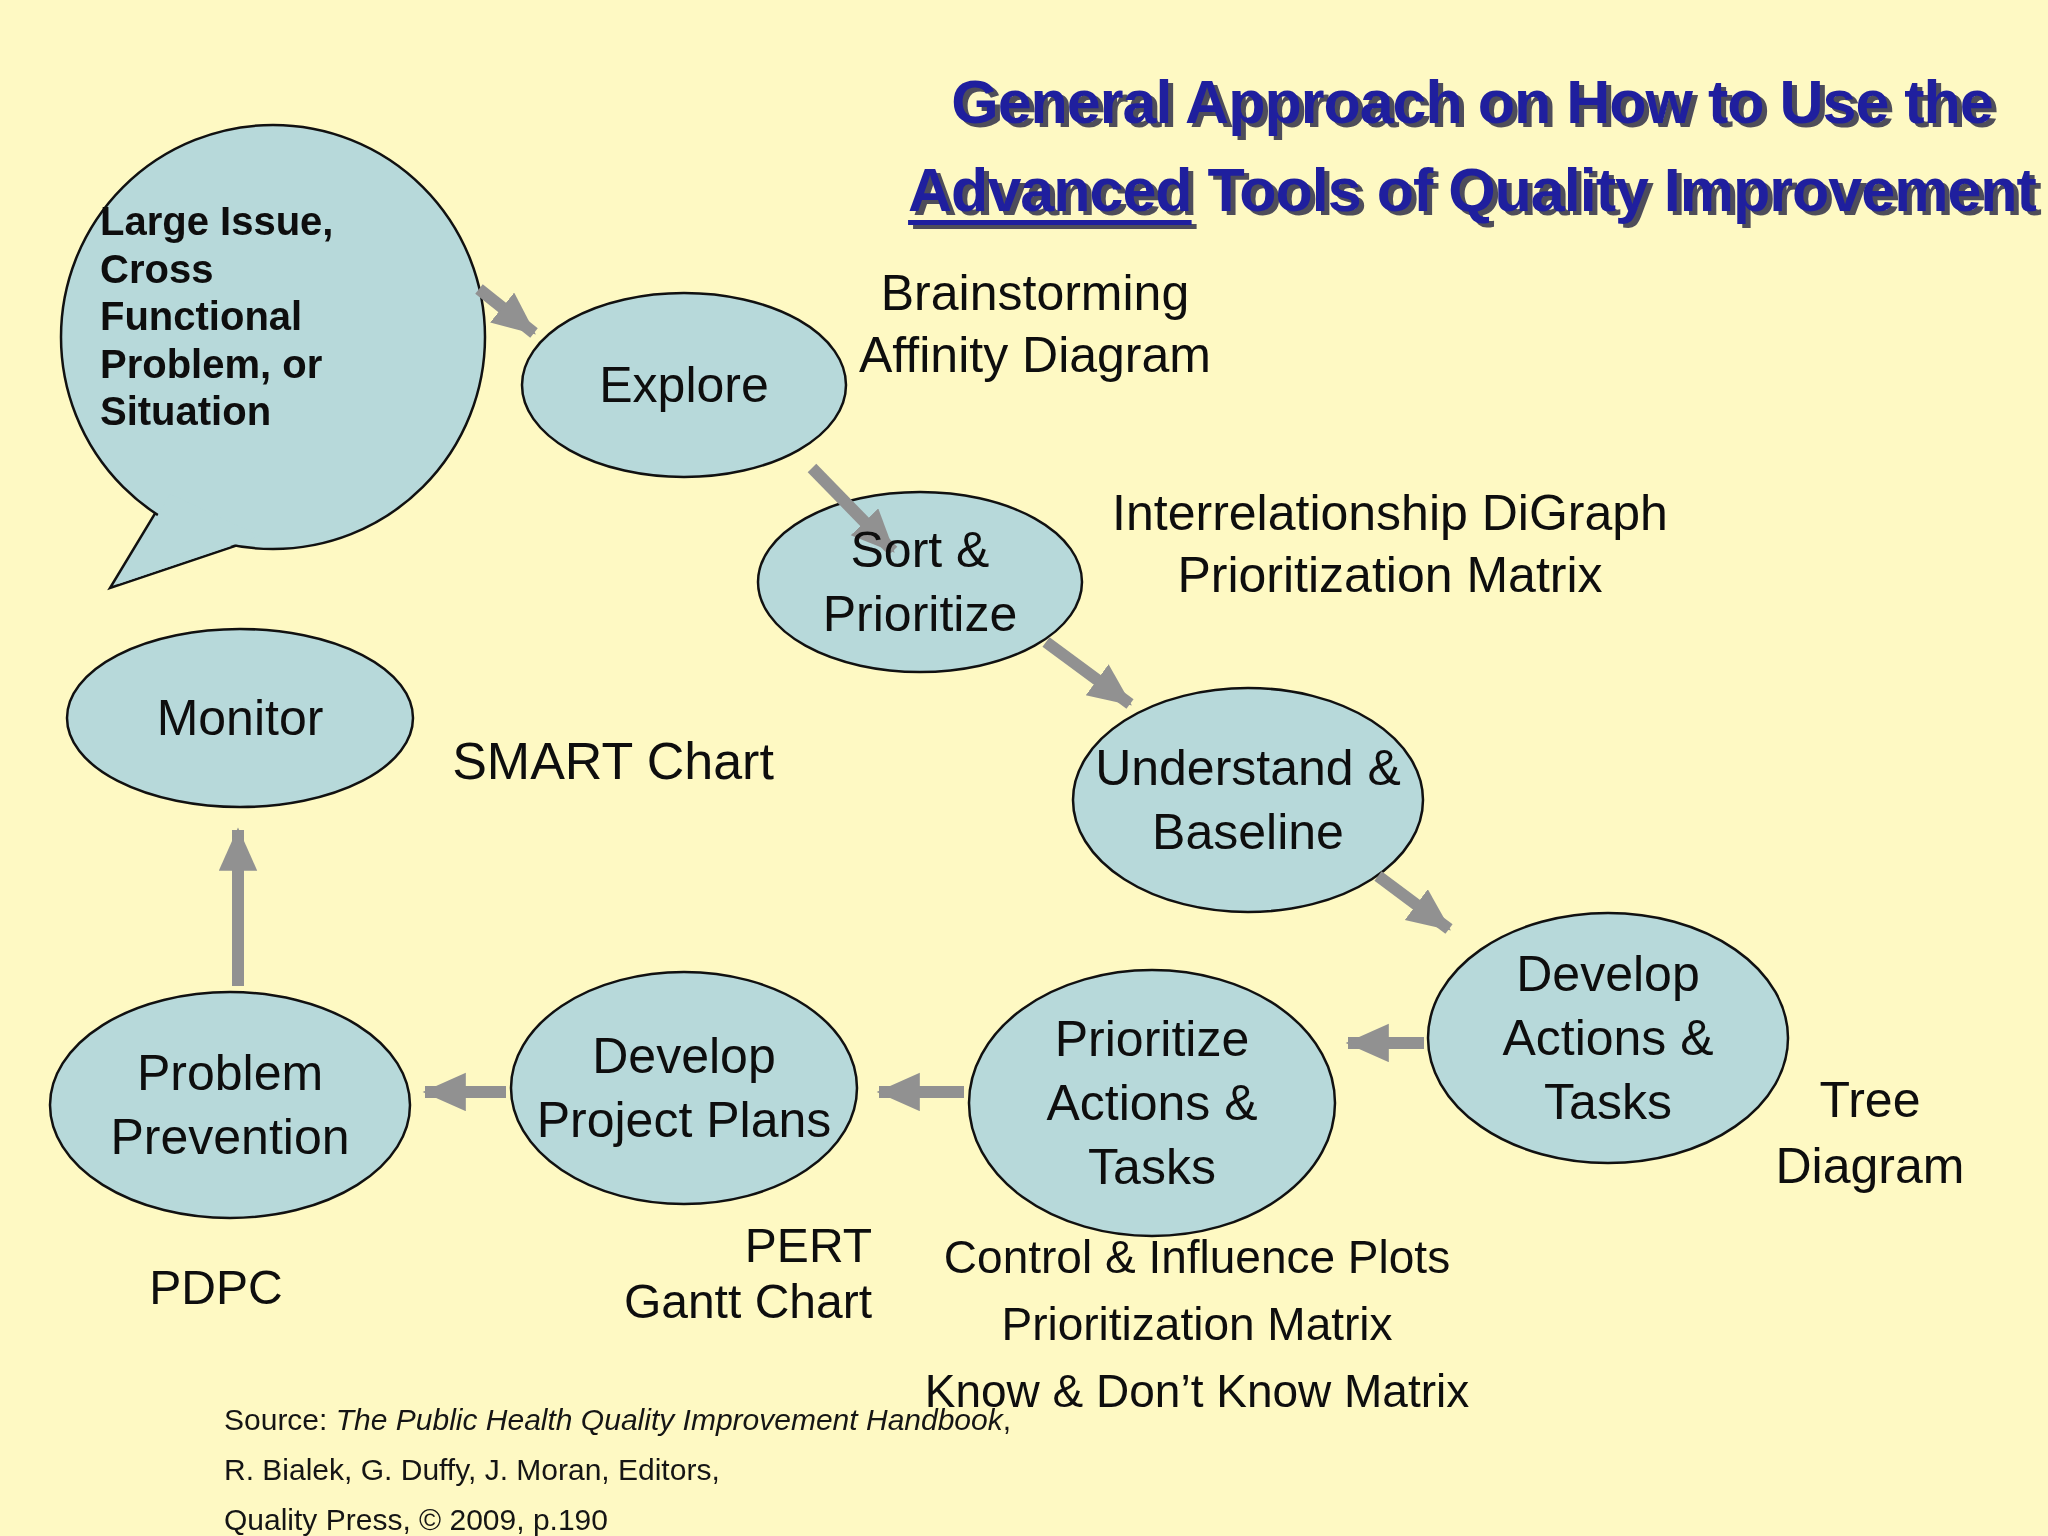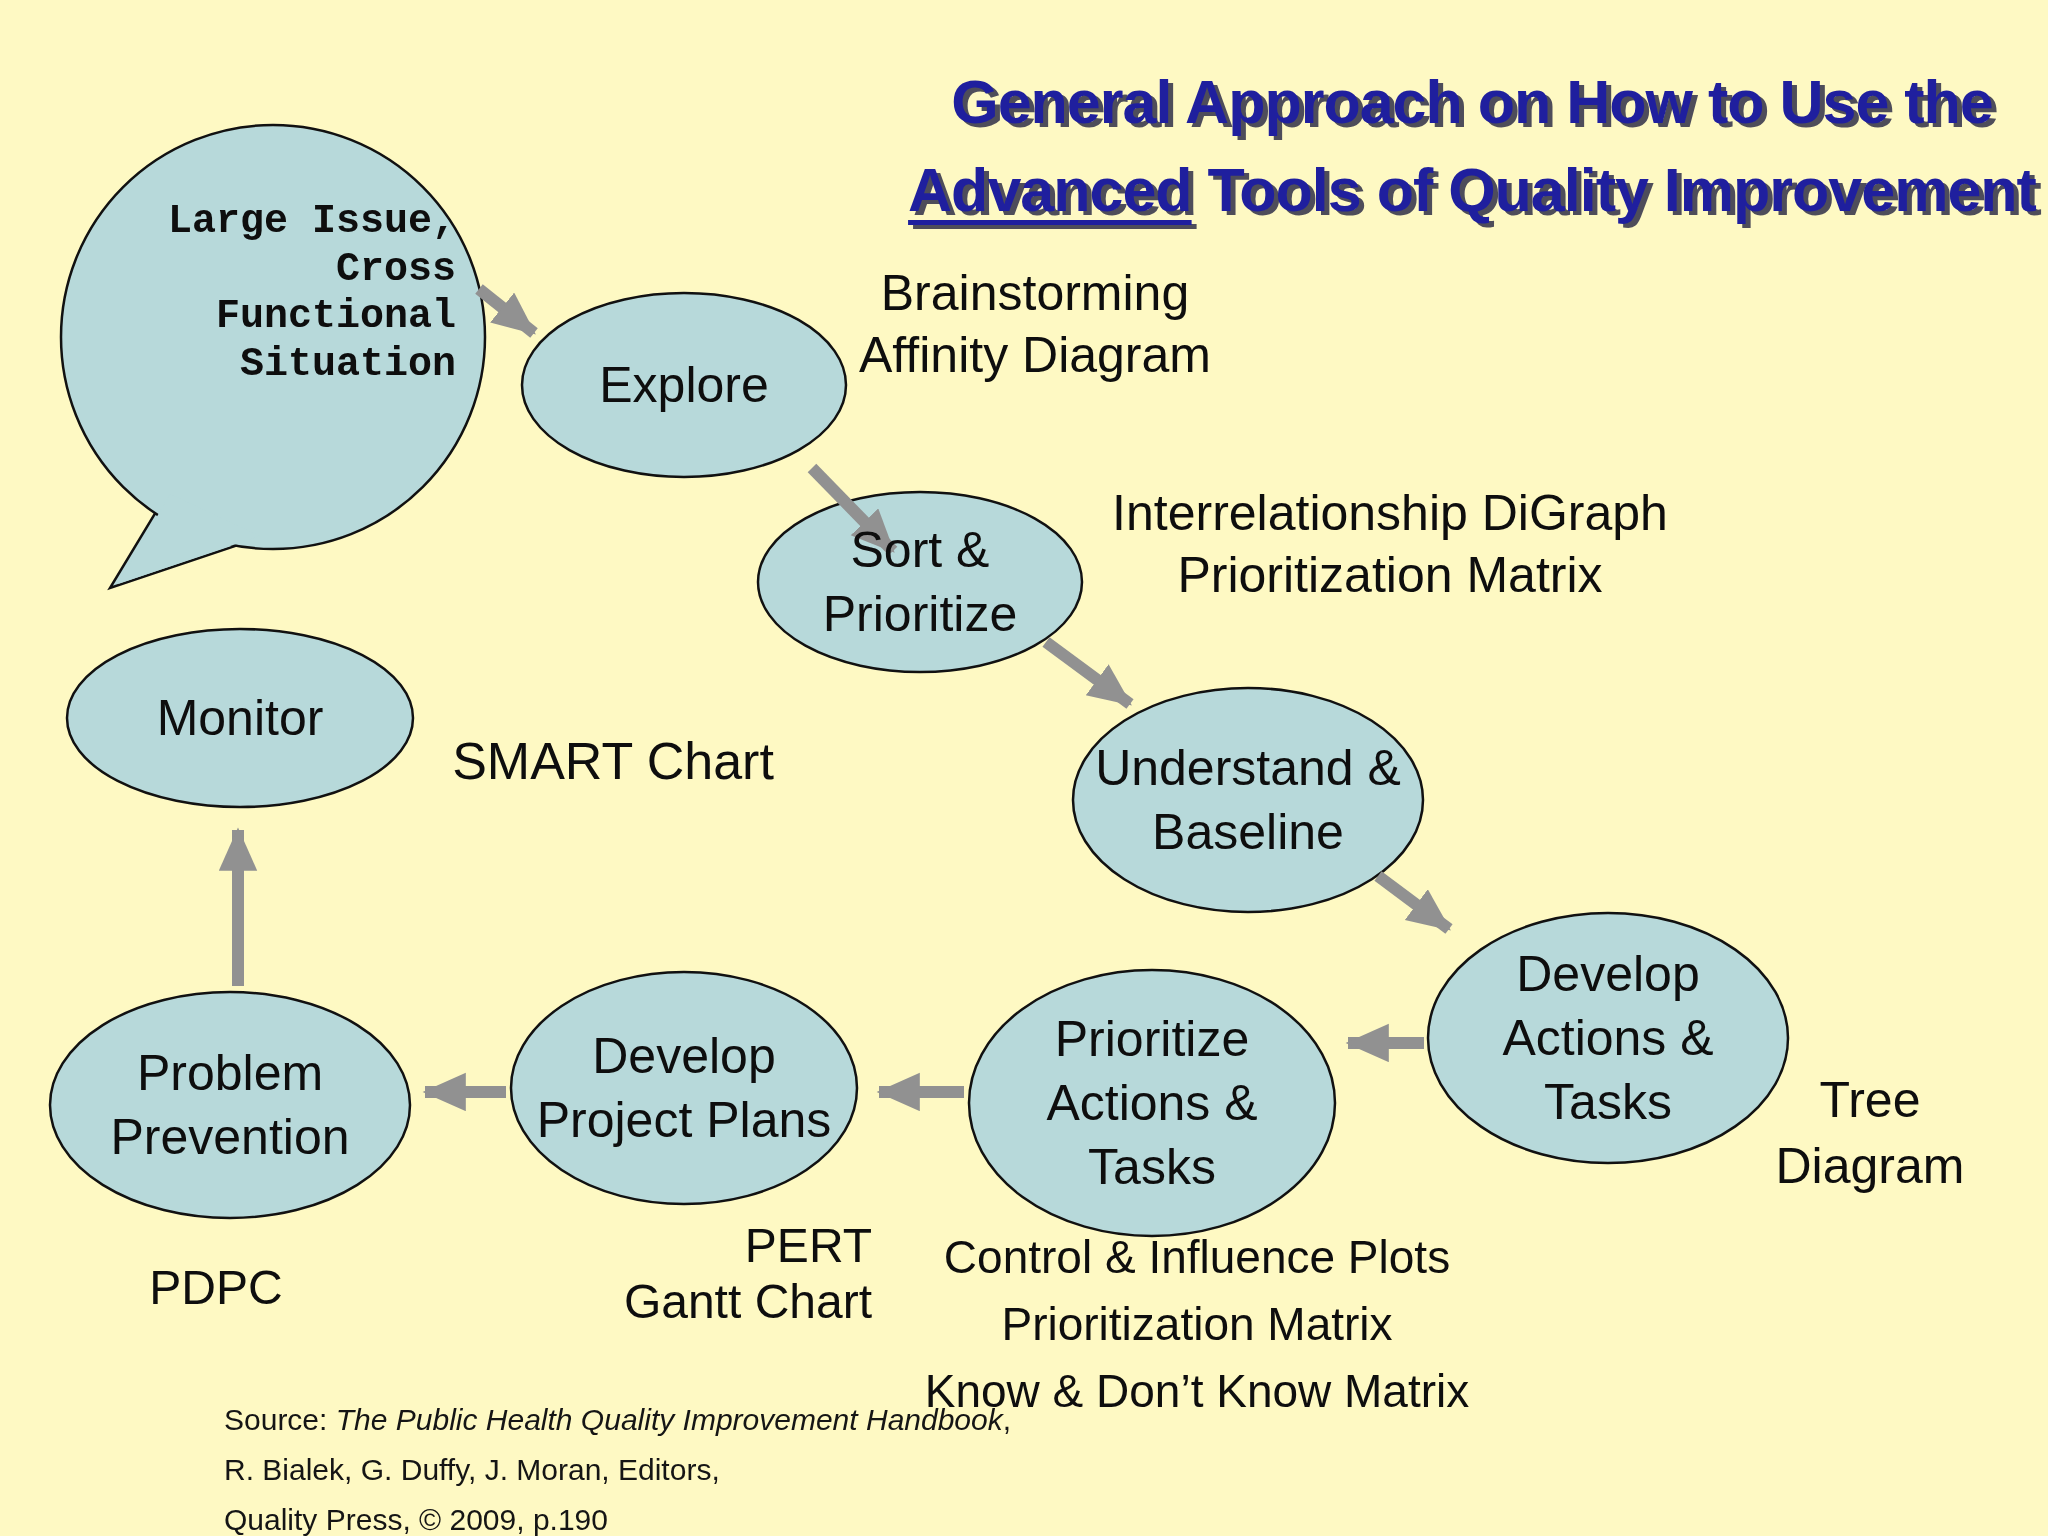--- a/index.html
+++ b/index.html
@@ -12,22 +12,22 @@
   
   .title{
     left:872px;top:58px;width:1200px;text-align:center;
     font-size:61px;font-weight:bold;line-height:88px;color:#1f1f9e;
     text-shadow:5px 4px 0 rgba(34,34,64,0.8);
     letter-spacing:-1px;
   }
   .title .u{text-decoration:underline;text-decoration-thickness:5px;text-underline-offset:9px;}
   
   .bubble-text{
-    left:108px;top:198px;width:348px;text-align:right;
-    font-size:40px;font-weight:bold;line-height:47.5px;color:#0e0e0e;font-family:Liberation Mono, monospace;
+    left:100px;top:198px;width:348px;text-align:left;
+    font-size:40px;font-weight:bold;line-height:47.5px;color:#0e0e0e;
   }
   
   .elabel{
     display:flex;flex-direction:column;align-items:center;justify-content:center;
     text-align:center;font-size:50px;line-height:64px;color:#0e0e0e;
   }
   .s0{left:522px;top:293px;width:324px;height:184px;}
   .s1{left:758px;top:492px;width:324px;height:180px;}
   .s2{left:1073px;top:688px;width:350px;height:224px;}
   .s3{left:1428px;top:913px;width:360px;height:250px;}
@@ -88,20 +88,21 @@
 
   <div class="abs title">
     <div>General Approach on How to Use the</div>
     <div><span class="u">Advanced</span><span> Tools of Quality Improvement</span></div>
   </div>
 
   <div class="abs bubble-text">
     <div>Large Issue,</div>
     <div>Cross</div>
     <div>Functional</div>
+    <div>Problem, or</div>
     <div>Situation</div>
   </div>
 
   <div class="abs elabel s0">
     <div>Explore</div>
   </div>
   <div class="abs elabel s1">
     <div>Sort &amp;</div>
     <div>Prioritize</div>
   </div>

